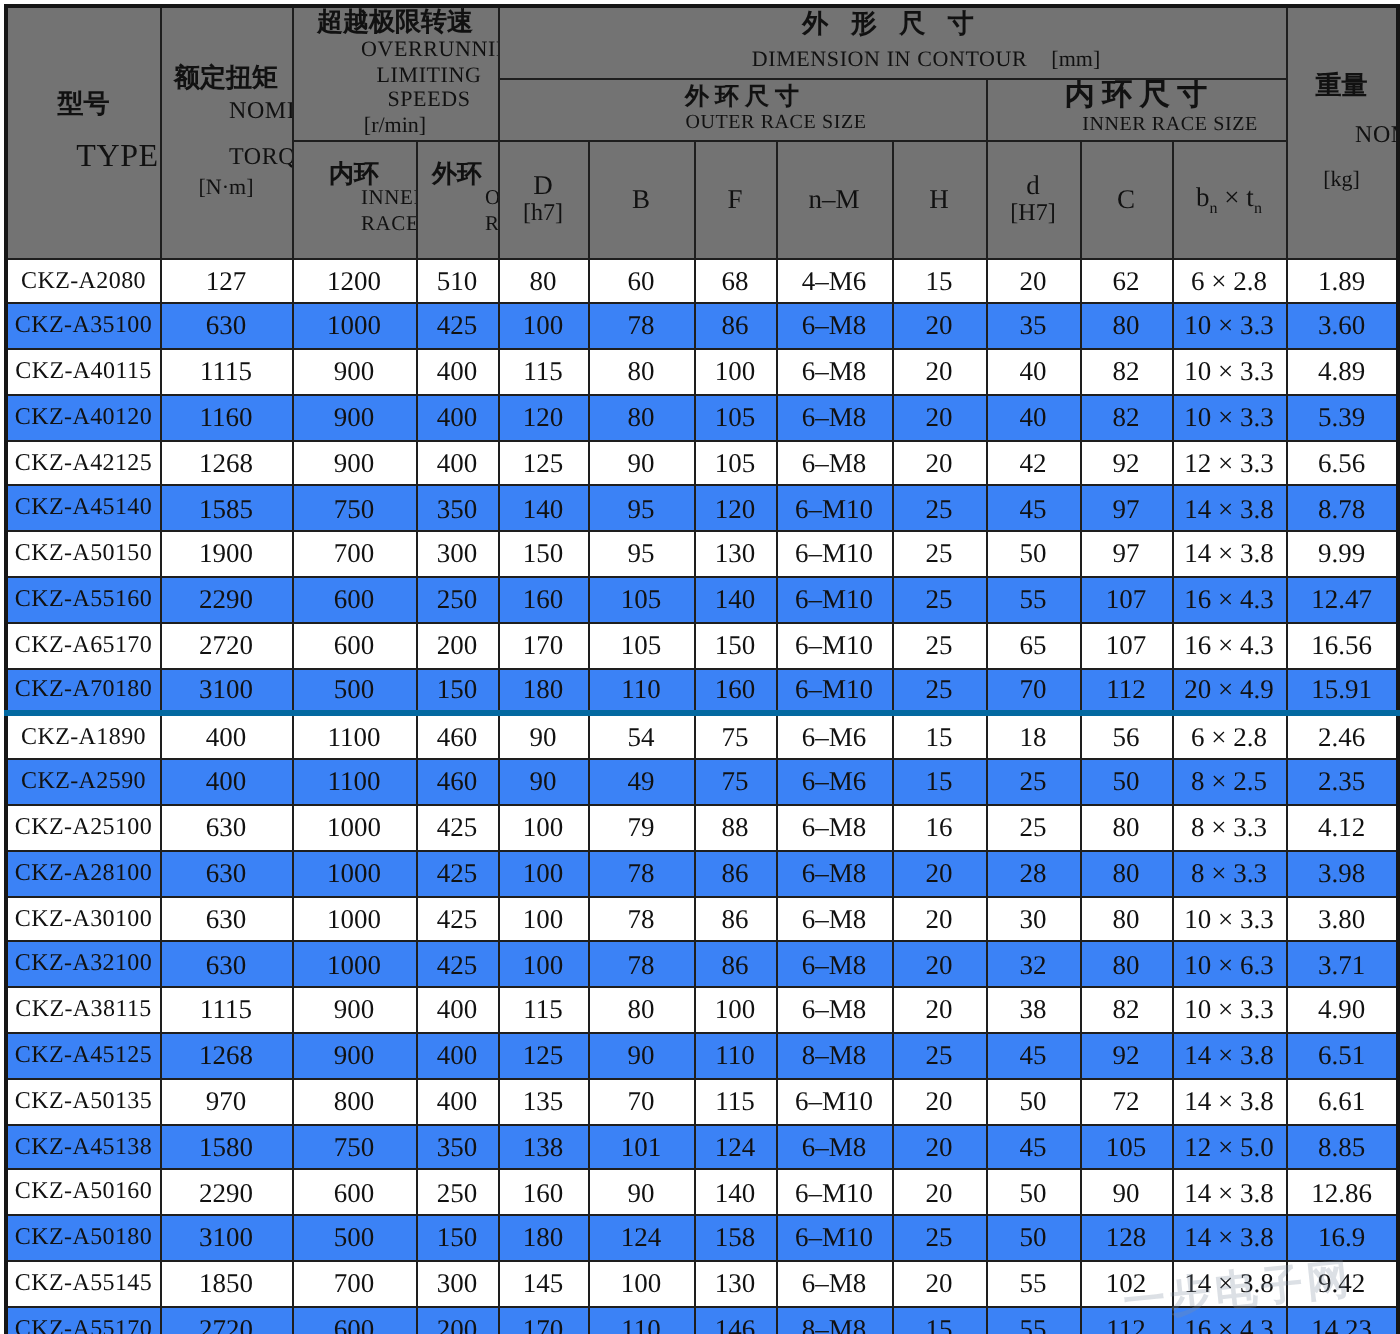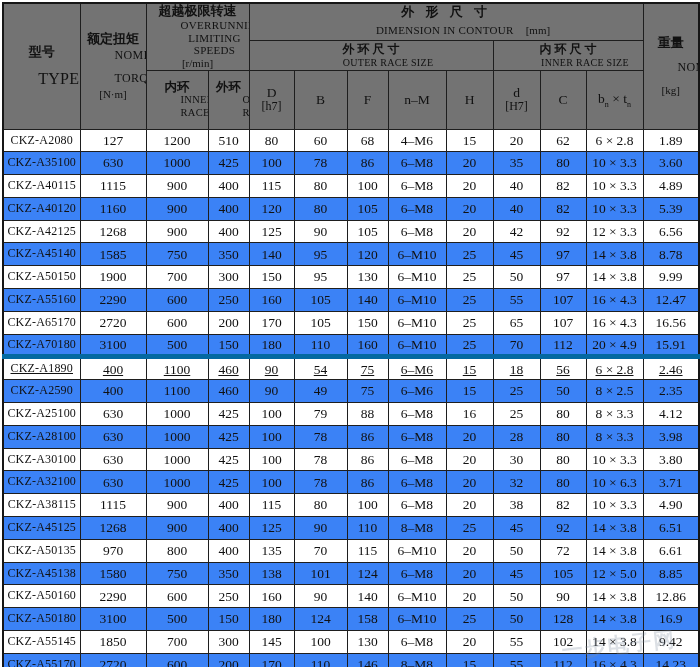--- a/index.html
+++ b/index.html
@@ -13,21 +13,21 @@
   th,td{
     border:1px solid #1e1e1e;text-align:center;vertical-align:middle;
     padding:0;overflow:hidden;line-height:1.15;
   }
   thead th{background:#737373;font-weight:normal;}
   tr.h1{height:30px;}
   tr.h2{height:27px;}
   tr.h3{height:59px;}
   tbody tr{height:22.8px;background:#ffffff;}
   tbody tr.alt{background:#3b82f6;}
-  tbody tr.group-start td{border-top:5px solid #0369a1;text-decoration:underline;}
+  tbody tr.group-start td{border-top:3px solid #0369a1;}
   tbody td{font-size:13.5px;}
   td.c-type{font-size:12px;letter-spacing:0.2px;margin-top:37px;}
   .h-zh{display:block;font-weight:bold;font-size:13px;}
   .h-en{display:block;font-size:11px;letter-spacing:0.3px;padding-left:34px;}
   .h-unit{display:block;font-size:11px;}
   .gap-sm{margin-top:2px;}
   .gap-md{margin-top:10px;}
   .dim-line2 .h-en,.dim-line2 .h-unit{display:inline;margin:0 6px;}
   .leaf-sym{display:block;font-size:13.5px;}
   .leaf-tol{display:block;font-size:12px;}
@@ -88,21 +88,21 @@
           <span class="h-en gap-md" style="font-size:12px;">NOMINAL</span>
           <span class="h-unit gap-md">[kg]</span>
         </th>
       </tr>
       <tr class="h2">
         <th colspan="5">
           <span class="h-zh" style="font-size:12px;">外 环 尺 寸</span>
           <span class="h-en" style="font-size:10px;">OUTER  RACE  SIZE</span>
         </th>
         <th colspan="3">
-          <span class="h-zh" style="font-size:12px;">内 环 尺 寸</span>
+          <span class="h-zh" style="font-size:15px;">内 环 尺 寸</span>
           <span class="h-en" style="font-size:10px;">INNER  RACE  SIZE</span>
         </th>
       </tr>
       <tr class="h3">
         <th>
           <span class="h-zh">内环</span>
           <span class="h-en">INNER</span>
           <span class="h-en">RACE</span>
         </th>
         <th>

